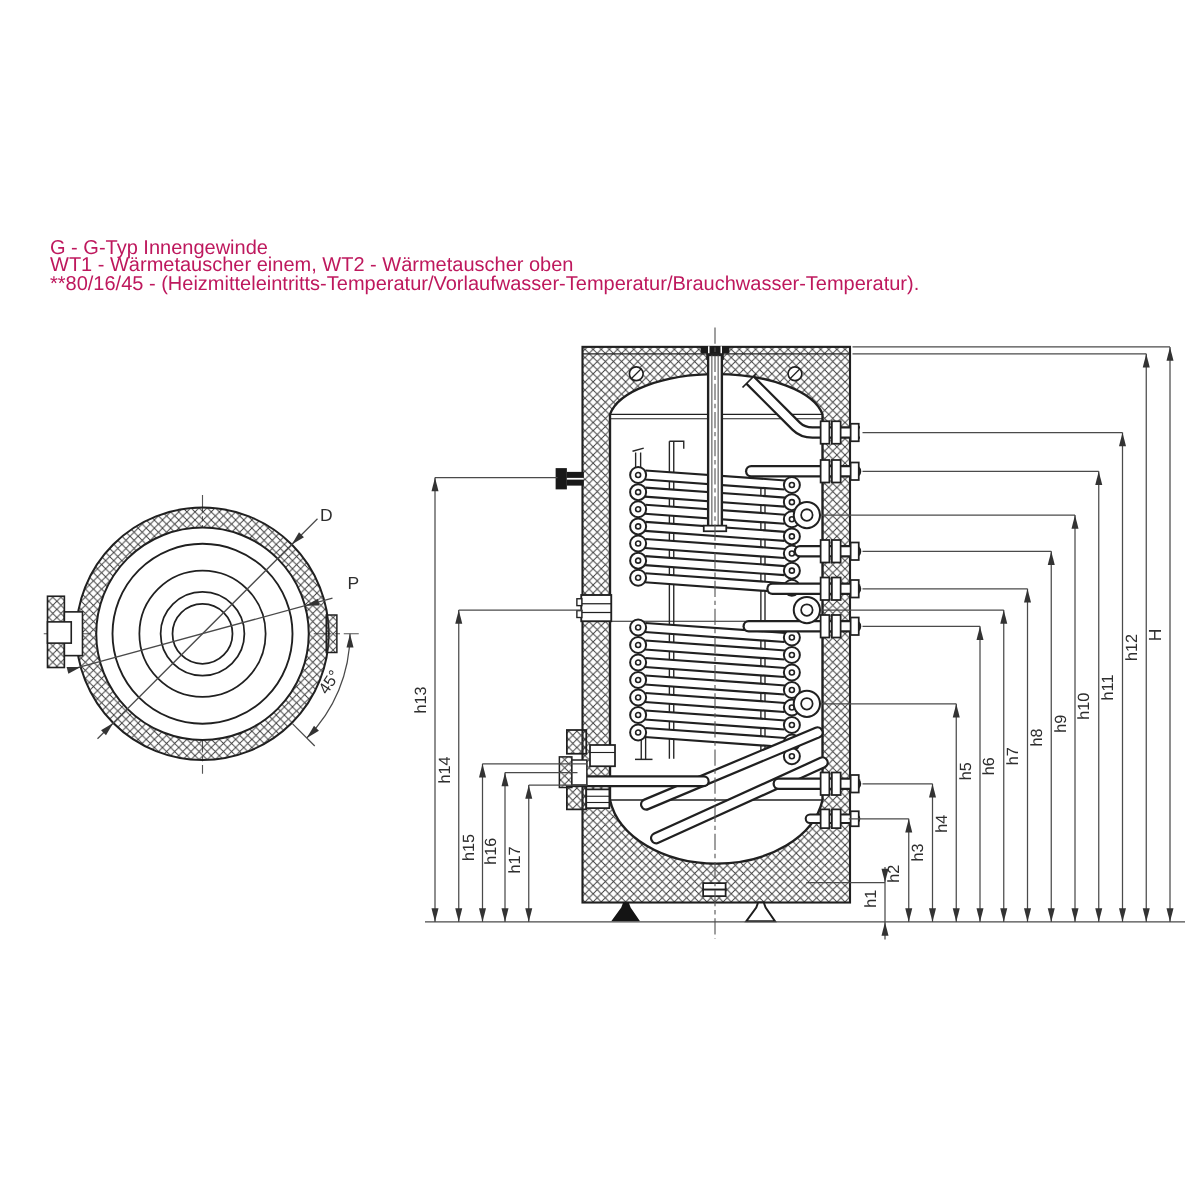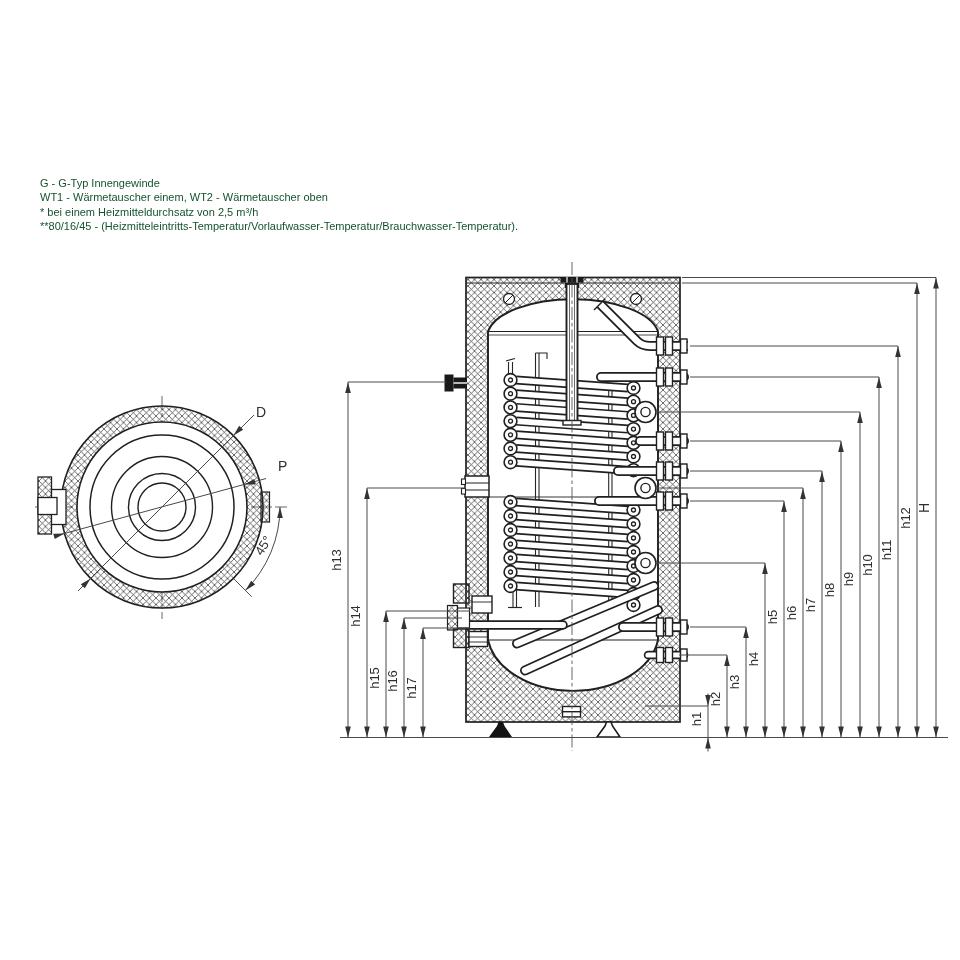--- a/index.html
+++ b/index.html
@@ -1,34 +1,33 @@
 <!DOCTYPE html>
 <html><head>
 <meta charset="utf-8">
 <style>
   html,body{margin:0;padding:0;background:#ffffff;}
   .stage{position:relative;width:960px;height:960px;background:#fff;overflow:hidden;
          font-family:"Liberation Sans",sans-serif;}
-  .notes{position:absolute;left:40px;top:176px;font-size:11px;line-height:14.4px;
-         color:#14532d;white-space:nowrap;}
+  .notes{position:absolute;left:40px;top:192px;font-size:16px;line-height:14.4px;
+         color:#be185d;white-space:nowrap;}
   svg{position:absolute;left:0;top:0;}
   svg text{font-family:"Liberation Sans",sans-serif;fill:#2e2e2e;}
   .dimlbl{font-size:13px;}
   .dimlblH{font-size:14px;}
   .viewlbl{font-size:14px;}
 </style>
 </head>
 <body>
 
 <div class="stage">
 
   <div class="notes">
     <div>G - G-Typ Innengewinde</div>
     <div>WT1 - Wärmetauscher einem, WT2 - Wärmetauscher oben</div>
-    <div>* bei einem Heizmitteldurchsatz von 2,5 m³/h</div>
     <div>**80/16/45 - (Heizmitteleintritts-Temperatur/Vorlaufwasser-Temperatur/Brauchwasser-Temperatur).</div>
   </div>
 
   <svg width="960" height="960" viewBox="0 0 960 960">
     <defs>
       <pattern id="xh" width="6.5" height="6.5" patternUnits="userSpaceOnUse">
         <path d="M0,0 L6.5,6.5 M6.5,0 L0,6.5" stroke="#3a3a3a" stroke-width="0.75"></path>
       </pattern>
       <polygon id="ah" points="0,0 11,2.8 11,-2.8"></polygon>
       <g id="coil-loop">

